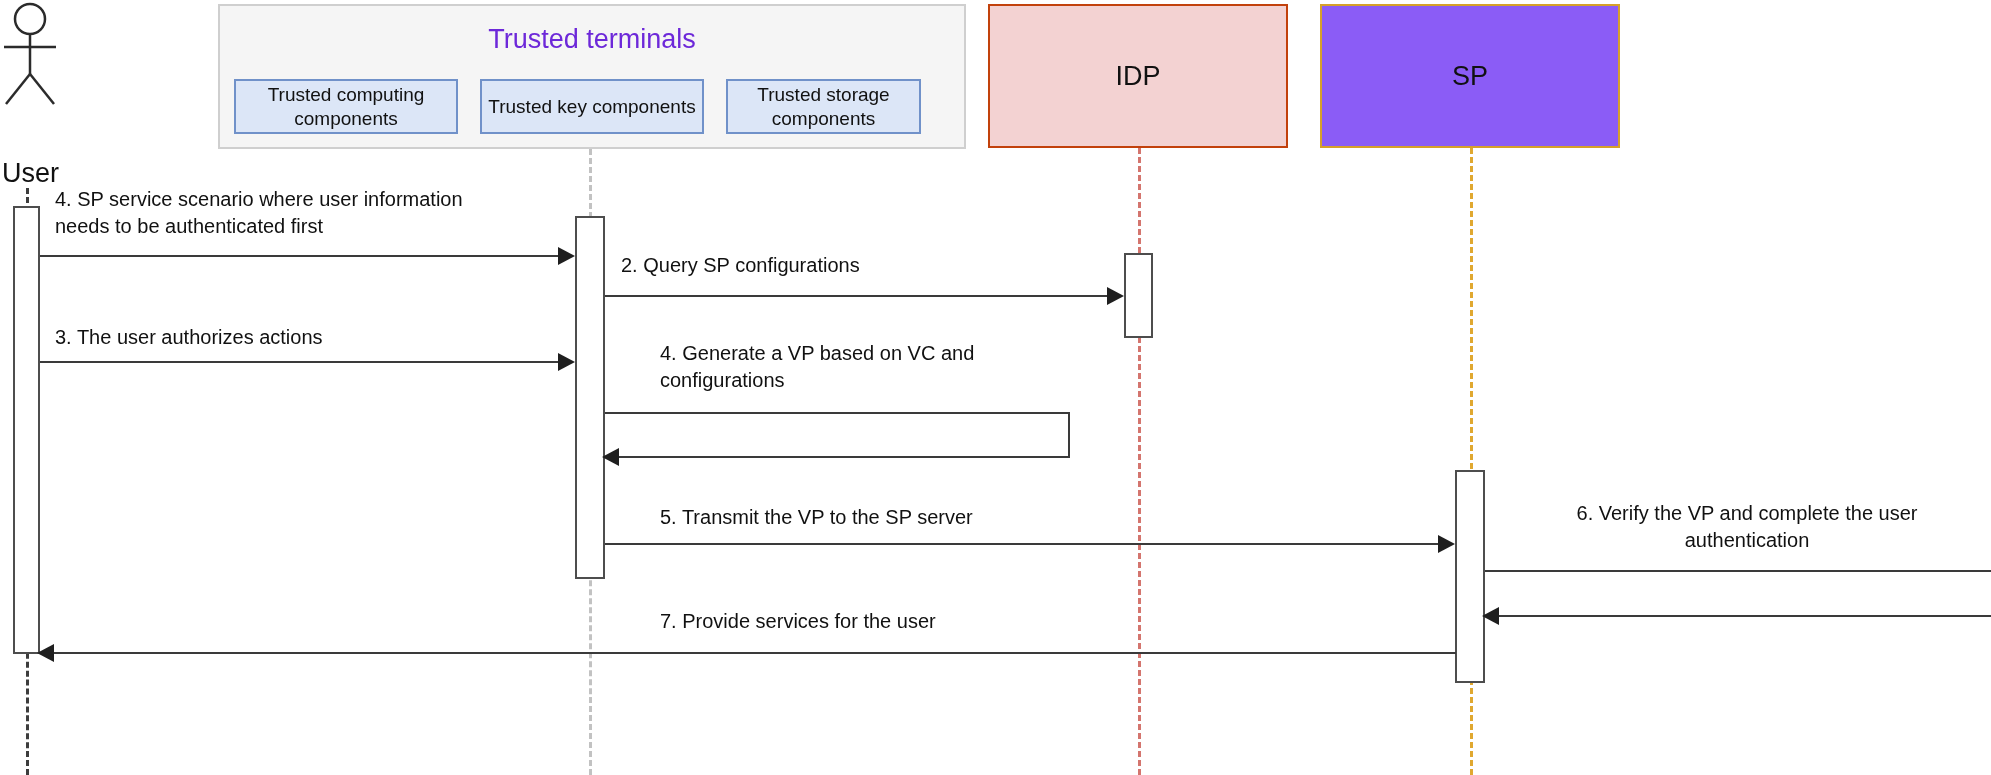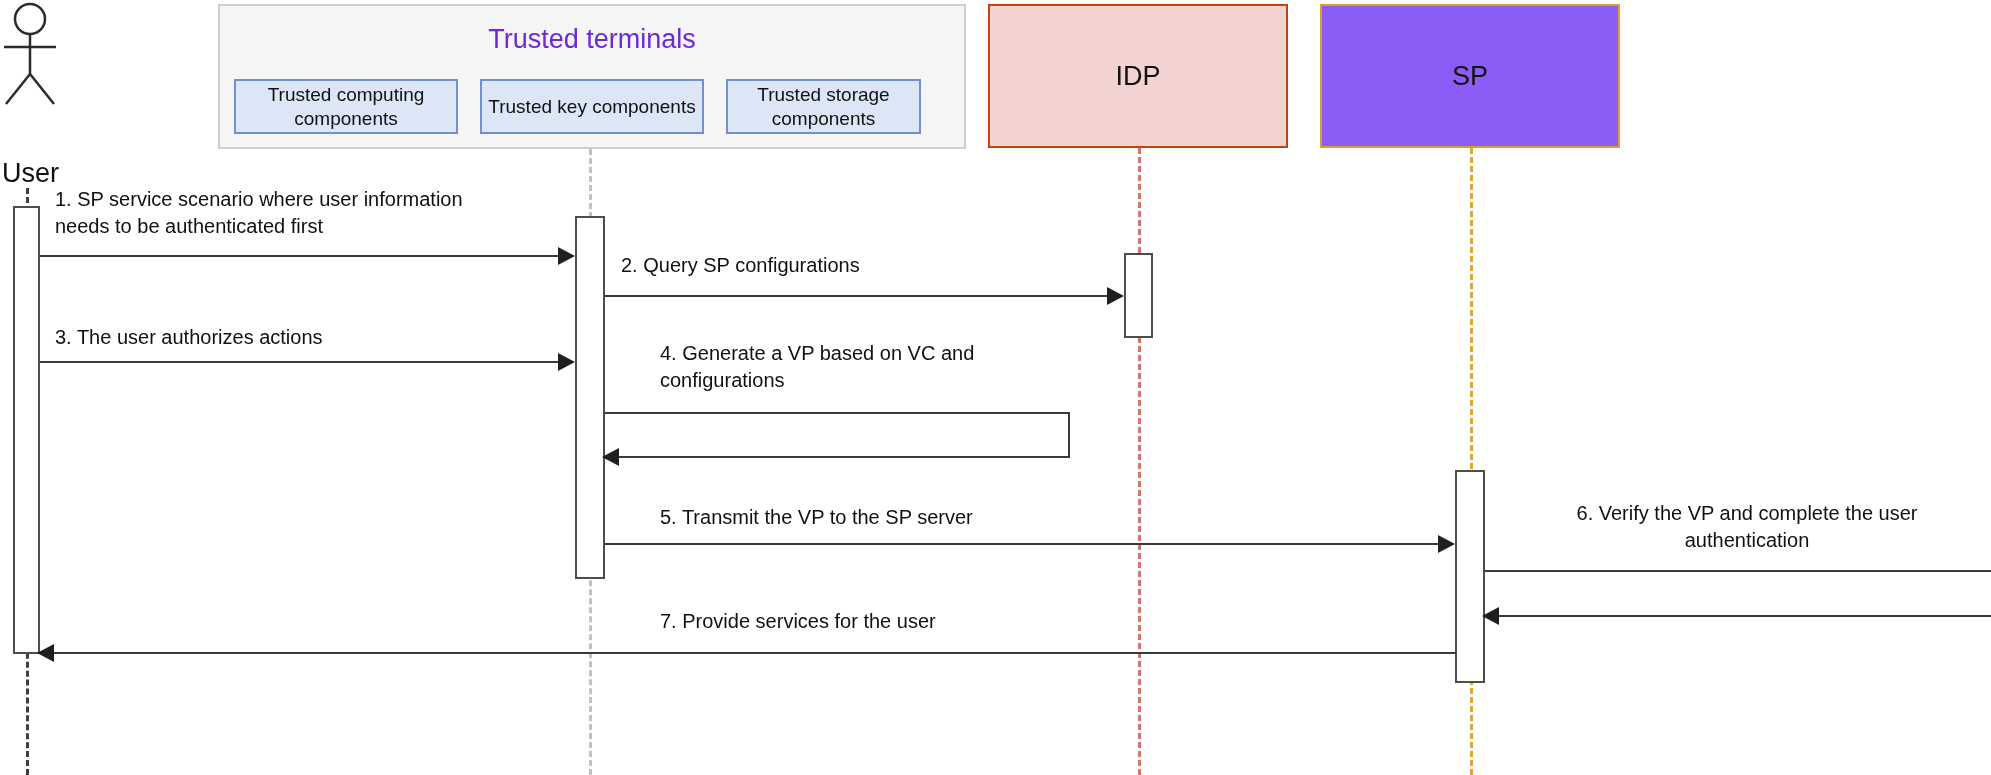--- a/index.html
+++ b/index.html
@@ -146,21 +146,21 @@
   <div class="lifeline ll-user" style="left:26px; top:188px; height:587px;"></div>
   <div class="lifeline ll-tt" style="left:589px; top:149px; height:626px;"></div>
   <div class="lifeline ll-idp" style="left:1138px; top:148px; height:627px;"></div>
   <div class="lifeline ll-sp" style="left:1470px; top:148px; height:627px;"></div>
 
   <div class="activation" style="left:13px; top:206px; width:27px; height:448px;"></div>
   <div class="activation" style="left:575px; top:216px; width:30px; height:363px;"></div>
   <div class="activation" style="left:1124px; top:253px; width:29px; height:85px;"></div>
   <div class="activation" style="left:1455px; top:470px; width:30px; height:213px;"></div>
 
-  <div class="msg-label" style="left:55px; top:186px; width:520px;">1. SP service scenario where user information
+  <div class="msg-label" style="left:55px; top:186px; width:520px;">4. SP service scenario where user information
 needs to be authenticated first</div>
   <div class="msg-line" style="left:40px; top:255px; width:521px;"></div>
   <div class="arrow-r" style="left:558px; top:247px;"></div>
 
   <div class="msg-label" style="left:621px; top:252px; width:520px;">2. Query SP configurations</div>
   <div class="msg-line" style="left:605px; top:295px; width:503px;"></div>
   <div class="arrow-r" style="left:1107px; top:287px;"></div>
 
   <div class="msg-label" style="left:55px; top:324px; width:520px;">3. The user authorizes actions</div>
   <div class="msg-line" style="left:40px; top:361px; width:521px;"></div>

